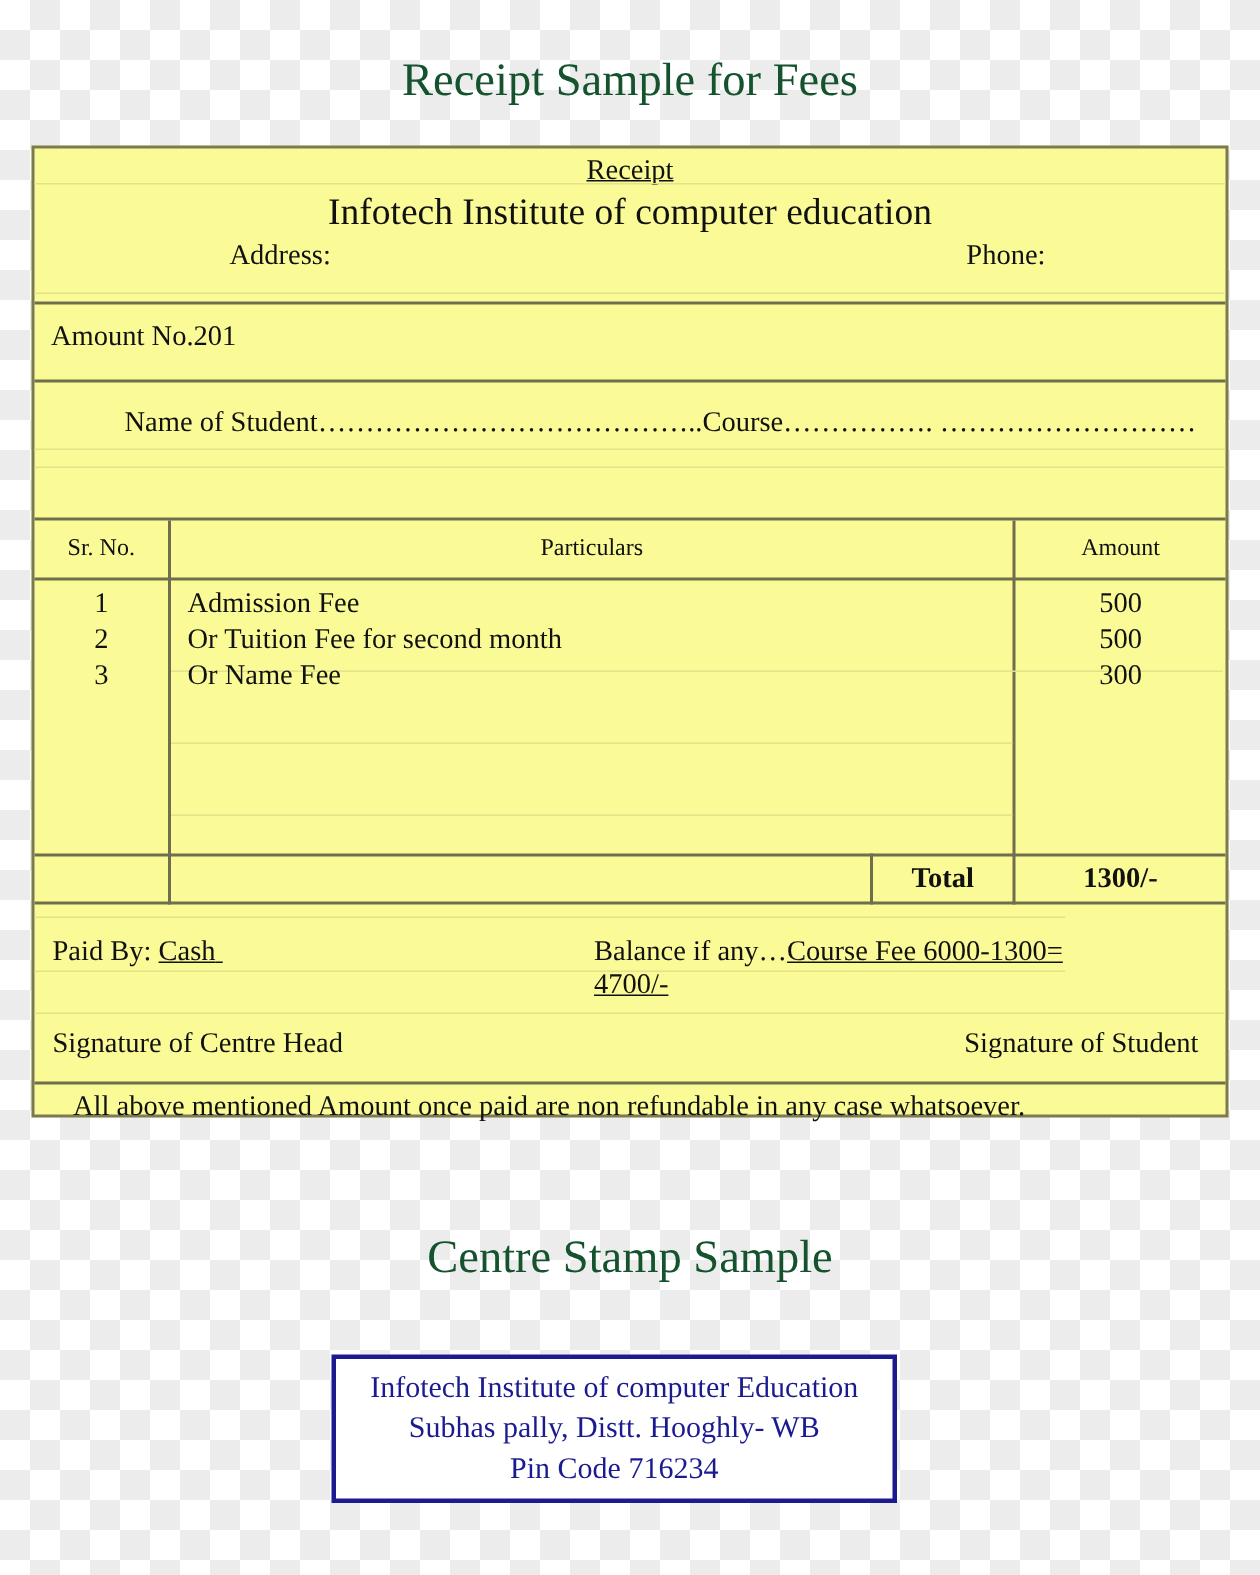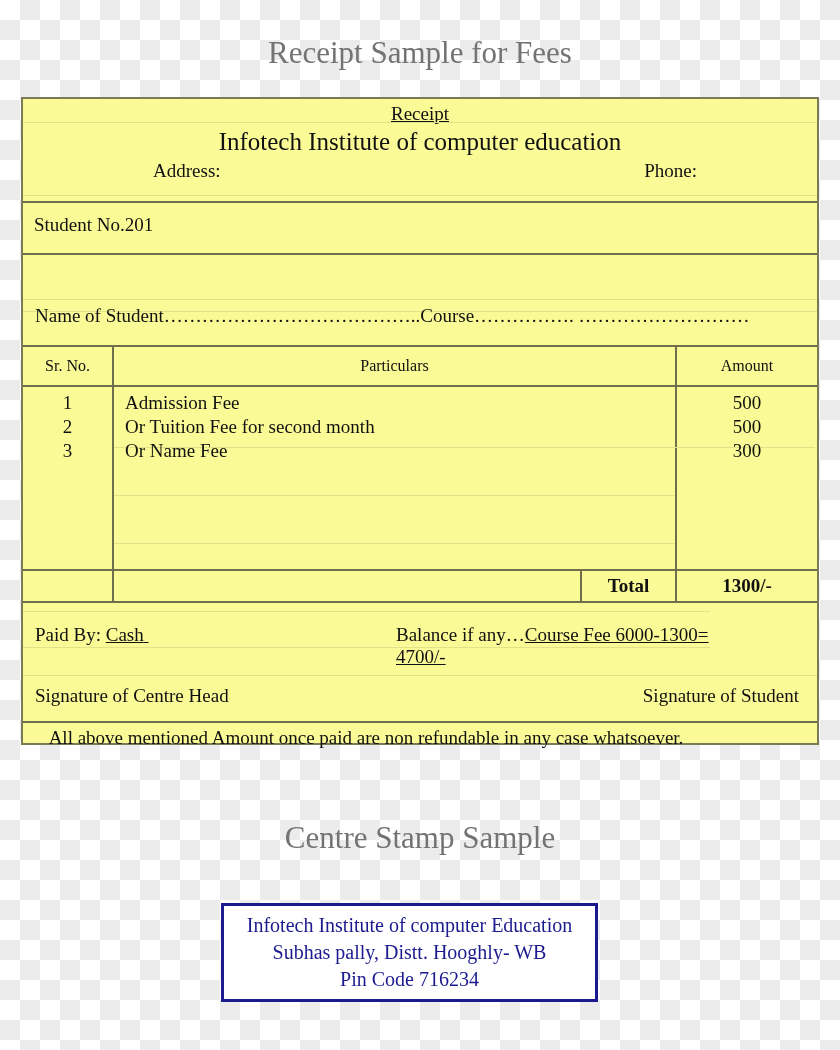--- a/index.html
+++ b/index.html
@@ -20,21 +20,21 @@
     background-position: 0 0, 20px 20px;
     overflow: hidden;
   }
 
   
   .page-title {
     position: absolute;
     left: 0;
     width: 840px;
     text-align: center;
-    color: #737373;
+    color: #14532d;
     font-size: 31px;
     line-height: 1.1;
     white-space: nowrap;
   }
   #title-receipt { top: 36px; }
   #title-stamp   { top: 821px; }
 
   
   .receipt {
     position: absolute;
@@ -96,21 +96,21 @@
   
   #sec-student { height: 92px; }
   .line-student {
     position: absolute;
     left: 12px;
     right: 10px;
     font-size: 19px;
     white-space: nowrap;
     overflow: hidden;
   }
-  #row-student { top: 50px; }
+  #row-student { top: 16px; margin-left: 48px; }
   #row-duration { top: 79px; }
 
   
   .tbl {
     position: absolute;
     left: 0;
     top: 248px;
     width: 794px;
     height: 256px;
   }
@@ -237,21 +237,21 @@
       <span>Receipt</span>
     </div>
     <div class="hdr-institute">Infotech Institute of computer education</div>
     <div class="hdr-contact">
       <span>Address:</span>
       <span>Phone:</span>
     </div>
   </div>
 
   <div class="sec rule-bottom" id="sec-receiptno">
-    <div class="txt">Student No.201</div>
+    <div class="txt">Amount No.201</div>
   </div>
 
   <div class="sec rule-bottom" id="sec-student">
     <div class="faint" style="top:44px;"></div>
     <div class="faint" style="top:56px;"></div>
     <div class="line-student" id="row-student">Name of Student…………………………………..Course……………. ………………………</div>
     <div class="line-student" id="row-duration">
       
       
     </div>

